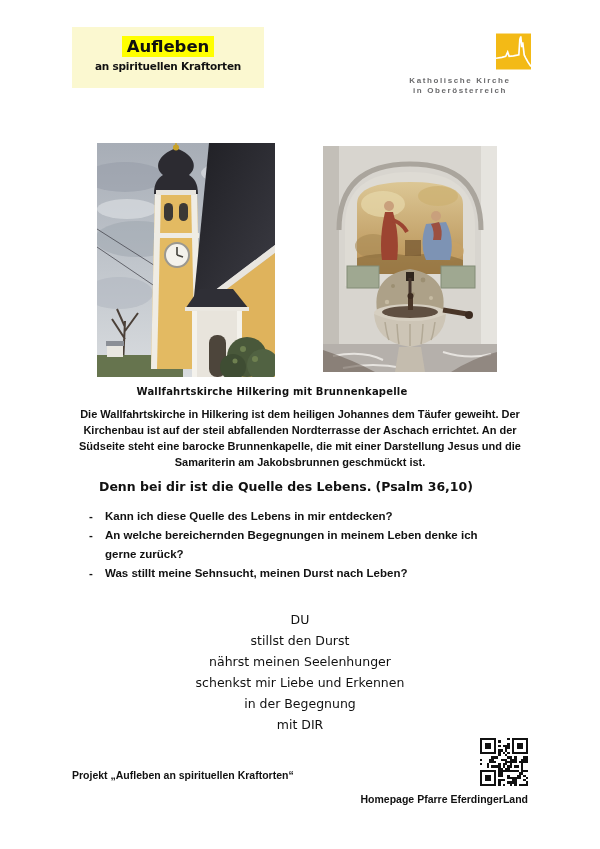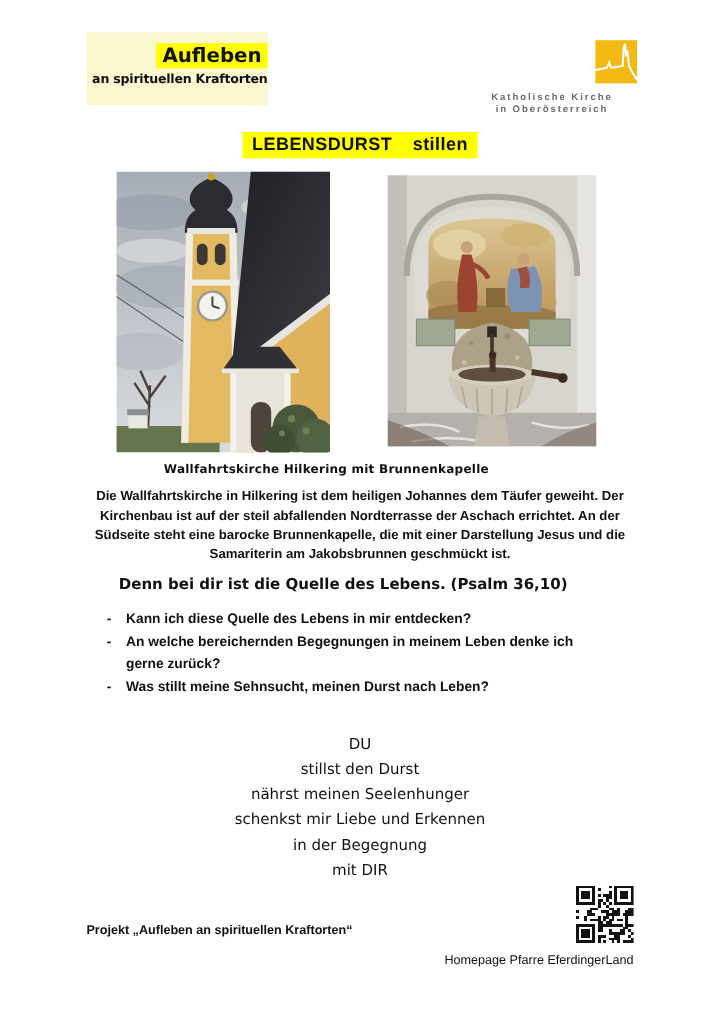--- a/index.html
+++ b/index.html
@@ -1,22 +1,22 @@
 <!DOCTYPE html>
 <html lang="de" style="--highlight: #FFFF00; --badge_bg: #FBF8D0; --logo_square: #F3BA16; --logo_text: #6b6b6d;"><head>
 <meta charset="utf-8">
 <style>
   html,body{margin:0;padding:0;background:#fff;}
   .page{position:relative;width:600px;height:849px;background:#fff;overflow:hidden;
         font-family:"Liberation Sans",sans-serif;color:#111;margin:0 auto;}
   .comic{font-family:"DejaVu Sans",sans-serif;}
 
   
-  .badge{position:absolute;left:72px;top:27px;width:151px;height:61px;
-         background:var(--badge_bg,#FBF8D0);text-align:right;box-sizing:border-box;padding-top:9px;}
+  .badge{position:absolute;left:72px;top:27px;width:192px;height:61px;
+         background:var(--badge_bg,#FBF8D0);text-align:center;box-sizing:border-box;padding-top:9px;}
   .badge-title{display:inline-block;background:var(--highlight,#FFFF00);
                font-weight:bold;font-size:16.5px;line-height:21px;padding:0 5px;}
   .badge-sub{font-weight:bold;font-size:10.5px;letter-spacing:-0.2px;margin-top:3px;}
 
   
   .logo{position:absolute;top:33px;right:69px;width:142px;display:flex;
         flex-direction:column;align-items:flex-end;}
   .logo-square{width:35px;height:37px;display:block;}
   .logo-square rect{fill:var(--logo_square,#F3BA16);}
   .logo-text{width:100%;text-align:center;margin-top:6px;color:var(--logo_text,#6b6b6d);
@@ -47,21 +47,21 @@
   .q{position:relative;padding-left:17px;}
   .q::before{content:"-";position:absolute;left:1px;top:0;font-weight:bold;}
 
   .poem{position:absolute;top:609px;left:0;width:600px;text-align:center;
         font-size:12.5px;line-height:21px;}
 
   .footer-left{position:absolute;left:72px;top:768px;font-weight:bold;
                font-size:10.5px;line-height:15.5px;}
   .footer-right{position:absolute;right:72px;top:738px;display:flex;
                 flex-direction:column;align-items:flex-end;}
-  .homepage{margin-top:3px;font-weight:normal;font-size:10.5px;white-space:nowrap;}
+  .homepage{margin-top:3px;font-weight:bold;font-size:10.5px;white-space:nowrap;}
 </style>
 </head>
 <body>
 
 <div class="page">
 
   <div class="badge comic">
     <span class="badge-title">Aufleben</span>
     <div class="badge-sub">an spirituellen Kraftorten</div>
   </div>
@@ -70,25 +70,20 @@
     <svg class="logo-square" viewBox="0 0 36 37">
       <rect width="36" height="37"></rect>
       <path d="M0,25.5 L6,24.5 L10,23.5 L12,19 L13.5,23.5 L18,23 L23.5,22 L24.5,6 L25.5,3 L26.5,14 L27.5,9 L29,22 L30.5,25 L33,29.5 L36,34" stroke="#fff" stroke-width="1.7" fill="none"></path>
     </svg>
     <div class="logo-text">
       <div>Katholische Kirche</div>
       <div>in Oberösterreich</div>
     </div>
   </div>
 
-  <div class="title-row">
-    <span class="title-hl">
-      <span class="p1">LEBENSDURST</span><span>stillen</span>
-    </span>
-  </div>
 
   <svg class="photo photo-left" viewBox="0 0 178 234" preserveAspectRatio="none">
     <defs>
       <linearGradient id="sky" x1="0" y1="0" x2="0" y2="1">
         <stop offset="0" stop-color="#a7adb6"></stop>
           <stop offset="0.55" stop-color="#c2c7cd"></stop>
           <stop offset="1" stop-color="#d9dcdf"></stop>
       </linearGradient>
       <linearGradient id="roofg" x1="0" y1="0" x2="1" y2="1">
         <stop offset="0" stop-color="#1f1f24"></stop>

